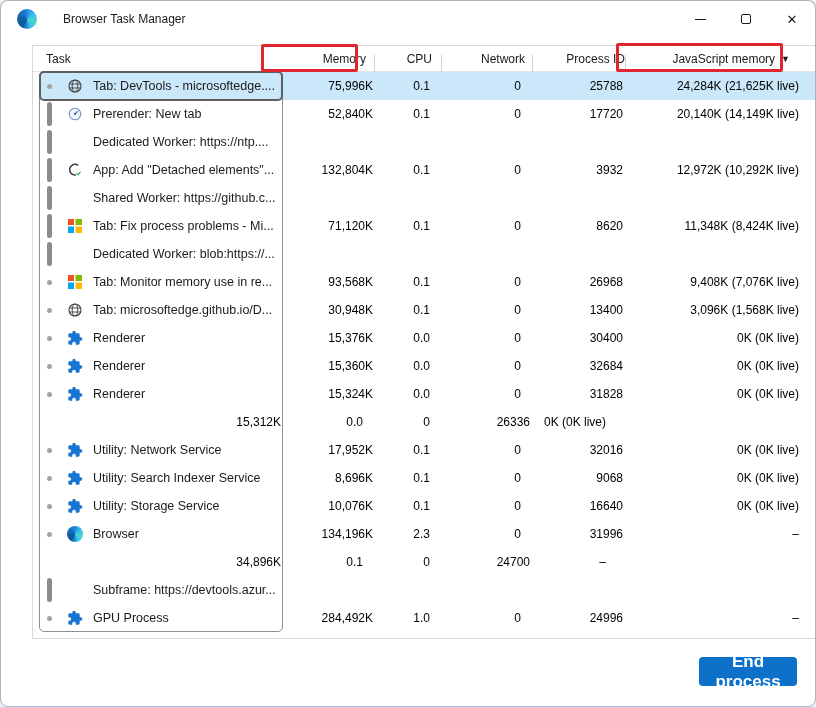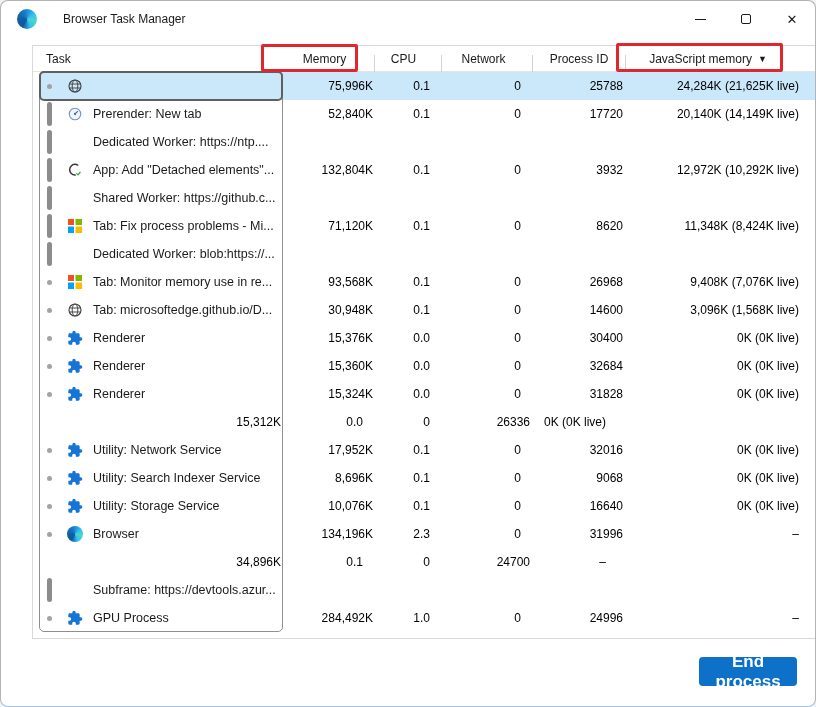--- a/index.html
+++ b/index.html
@@ -35,21 +35,21 @@
 
   
   .table-wrap { position:absolute; left:31px; top:44px; width:788px; height:594px;
                 border:1px solid #d9d9d9; background:#fff; }
   .thead { height:26px; display:grid;
            grid-template-columns:250px 92px 67px 91px 93px 1fr;
            align-items:center; font-size:12px; color:#1a1a1a;
            border-bottom:1px solid #e4e4e4; }
   .th { position:relative; white-space:nowrap; }
   .th-task { padding-left:13px; text-align:left; }
-  .th-num { text-align:center; }
+  .th-num { text-align:right; }
   .th-memory { padding-right:9px; }
   .th-cpu { padding-right:10px; }
   .th-network { padding-right:8px; }
   .th-pid { padding-right:1px; }
   .th-js { padding-right:29px; }
   .th-div::after { content:""; position:absolute; right:0; top:3px;
                    width:1px; height:19px; background:#d2d2d2; }
   .sort-caret { font-size:9px; margin-left:6px; position:relative; top:-1px; }
 
   .rows { position:absolute; left:0; right:0; top:26px; }
@@ -149,20 +149,21 @@
         <div class="row selected">
     <div class="cell-task">
       <span class="ind-box">
               <span class="ind ind-dot"></span>
             </span>
       <span class="icon-box">
               <svg viewBox="0 0 24 24">
                 <use href="#sym-globe"></use>
               </svg>
             </span>
+      <span class="task-label">Tab: DevTools - microsoftedge....</span>
     </div>
     <div class="cell-num c-memory">75,996K</div>
     <div class="cell-num c-cpu">0.1</div>
     <div class="cell-num c-network">0</div>
     <div class="cell-num c-pid">25788</div>
     <div class="cell-num c-js">24,284K (21,625K live)</div>
   </div>
         <div class="row">
     <div class="cell-task">
       <span class="ind-box">
@@ -281,21 +282,21 @@
       <span class="icon-box">
               <svg viewBox="0 0 24 24">
                 <use href="#sym-globe"></use>
               </svg>
             </span>
       <span class="task-label">Tab: microsoftedge.github.io/D...</span>
     </div>
     <div class="cell-num c-memory">30,948K</div>
     <div class="cell-num c-cpu">0.1</div>
     <div class="cell-num c-network">0</div>
-    <div class="cell-num c-pid">14600</div>
+    <div class="cell-num c-pid">13400</div>
     <div class="cell-num c-js">3,096K (1,568K live)</div>
   </div>
         <div class="row">
     <div class="cell-task">
       <span class="ind-box">
               <span class="ind ind-dot"></span>
             </span>
       <span class="icon-box">
               <svg viewBox="0 0 24 24">
                 <use href="#sym-puzzle"></use>

